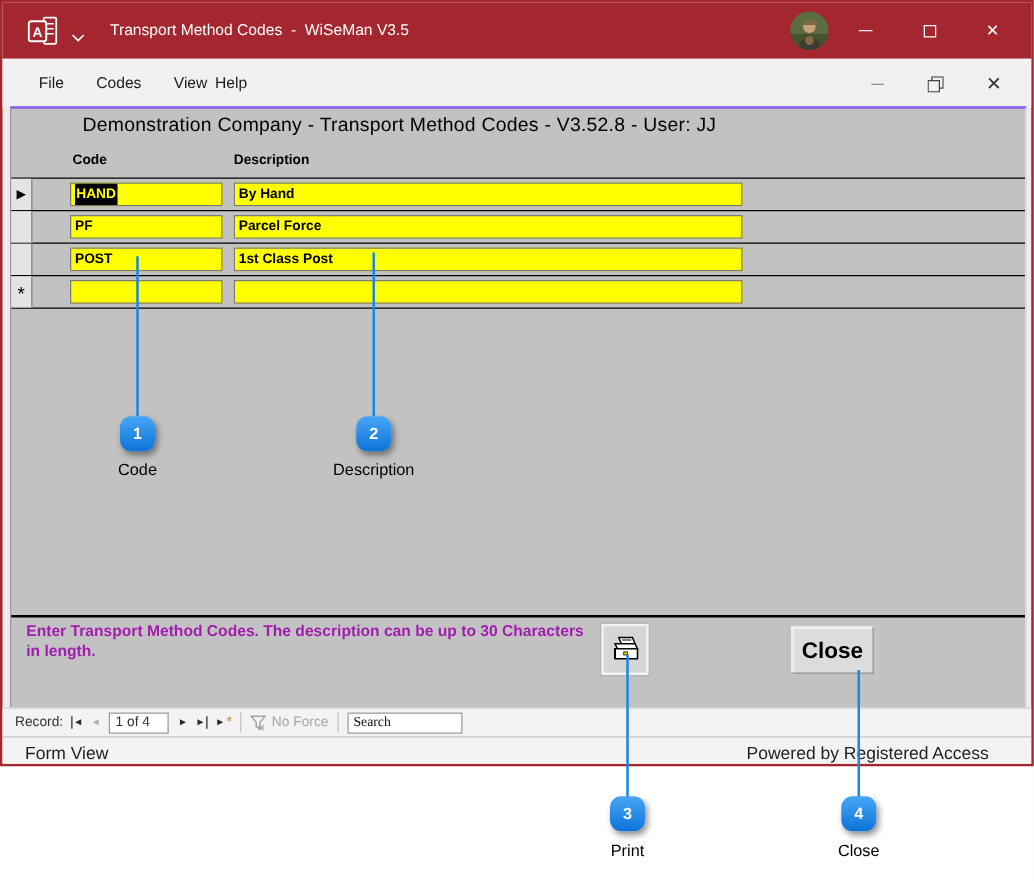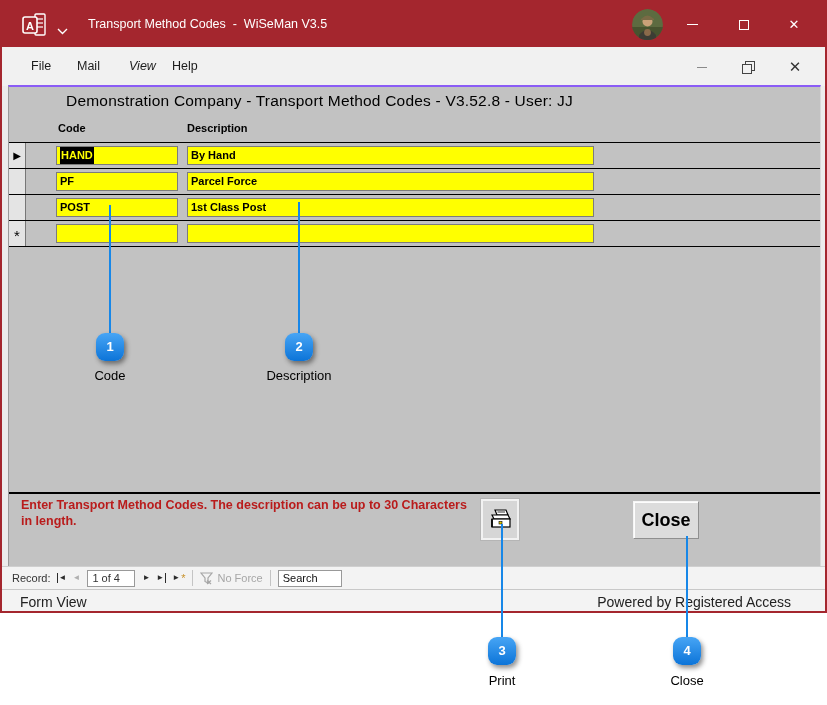--- a/index.html
+++ b/index.html
@@ -33,35 +33,35 @@
   .grid-row { position:relative; width:100%; height:26px; border-bottom:1px solid #000; }
   .selector { position:absolute; left:0; top:0; width:17px; height:25px; background:#E4E4E4; border-right:1px solid #777; display:flex; align-items:center; justify-content:center; font-size:10px; color:#000; }
   .selector .tri { font-size:10px; line-height:10px; }
   .selector .star { font-size:15px; line-height:10px; margin-top:4px; }
   .field { position:absolute; top:3px; height:19px; background:#FFFF00; border:1px solid #7c7c7c; font-size:11px; font-weight:bold; color:#000; line-height:17px; padding-left:3px; overflow:hidden; white-space:nowrap; }
   .field.code { left:47px; width:122px; }
   .field.desc { left:178px; width:407px; }
   .sel-text { background:#000; color:#FFFF00; padding:8px 1px; }
 
   
-  .instruction { position:absolute; left:12px; top:410px; width:460px; font-size:12.5px; font-weight:bold; color:#b91c1c; line-height:1.3; }
+  .instruction { position:absolute; left:12px; top:410px; width:460px; font-size:12.5px; font-weight:bold; color:#a21caf; line-height:1.3; }
   .print-btn { position:absolute; left:472px; top:412px; width:38px; height:41px; background:#D6D6D6; border:2px solid #F2F2F2; outline:1px solid #b5b5b5; display:flex; align-items:center; justify-content:center; }
   .close-btn { position:absolute; left:624px; top:414px; width:66px; height:38px; background:#DCDCDC; border:1px solid #8f8f8f; border-top-color:#f5f5f5; border-left-color:#f5f5f5; box-shadow:1px 1px 0 #fdfdfd inset; font-size:18px; font-weight:bold; color:#000; text-align:center; line-height:36px; }
 
   
   .recordbar { position:absolute; left:0; top:564px; width:100%; height:23px; background:#F3F3F3; border-top:1px solid #CFCFCF; display:flex; align-items:center; font-size:11px; color:#333; padding-left:10px; }
   .navglyph { font-size:8px; color:#2b2b2b; margin:0 3px; line-height:10px; }
   .navglyph.bar-l { border-left:1.5px solid #2b2b2b; padding-left:1px; }
   .navglyph.bar-r { border-right:1.5px solid #2b2b2b; padding-right:1px; }
   .navglyph.disabled { color:#b0b0b0; }
   .nav-star { color:#C8922B; font-size:11px; margin-left:1px; }
   .recbox { width:48px; height:17px; background:#fff; border:1px solid #999; font-size:11px; line-height:15px; padding-left:4px; margin:0 4px; }
   .vsep { width:1px; height:16px; background:#c4c4c4; margin:0 7px; }
   .nofilter { color:#a6a6a6; display:flex; align-items:center; gap:4px; }
-  .searchbox { width:64px; height:17px; background:#fff; border:1px solid #999; font-size:11px; padding:0 0 0 4px; font-family:Liberation Sans, sans-serif; color:#111; }
+  .searchbox { width:92px; height:17px; background:#fff; border:1px solid #999; font-size:11px; padding:0 0 0 4px; font-family:Liberation Serif, serif; color:#111; }
 
   
   .statusbar { position:absolute; left:0; top:587px; width:100%; height:22px; background:#F3F3F3; border-top:1px solid #C8C8C8; font-size:14px; color:#222; }
   .status-left { position:absolute; left:18px; top:4px; }
   .status-right { position:absolute; right:34px; top:4px; }
 
   
   .cline { position:absolute; width:2px; background:#1787E8; z-index:40; }
   .cnum { position:absolute; width:28px; height:28px; border-radius:9px; background:linear-gradient(#47A5F5, #0C74D8); color:#fff; font-size:13px; font-weight:bold; text-align:center; line-height:28px; box-shadow:2px 3px 5px rgba(0,0,0,.45); z-index:41; }
   .clabel { position:absolute; width:140px; text-align:center; font-size:13px; color:#000; z-index:41; }
@@ -104,22 +104,22 @@
     <span class="cap-btn" style="left:721px;">
         <span class="cap-max-box"></span>
       </span>
     <span class="cap-btn" style="left:771px;">
         <span>✕</span>
       </span>
   </div>
 
   <div class="menubar">
     <span class="menu-item" style="left:29px;">File</span>
-    <span class="menu-item" style="left:75px;">Mail</span>
-    <span class="menu-item" style="left:127px;font-style:italic;">View</span>
+    <span class="menu-item" style="left:75px;">Codes</span>
+    <span class="menu-item" style="left:137px;">View</span>
     <span class="menu-item" style="left:170px;">Help</span>
     <span class="mcap" style="left:683px;">
         <span class="mcap-min-bar"></span>
       </span>
     <span class="mcap" style="left:729px;">
       <svg width="13" height="13" viewBox="0 0 13 13">
         <rect x="3.5" y="0.5" width="9" height="9" fill="#F1F1F1" stroke="#444" stroke-width="1"></rect>
         <rect x="0.5" y="3.5" width="9" height="9" fill="#F1F1F1" stroke="#444" stroke-width="1"></rect>
       </svg>
     </span>

